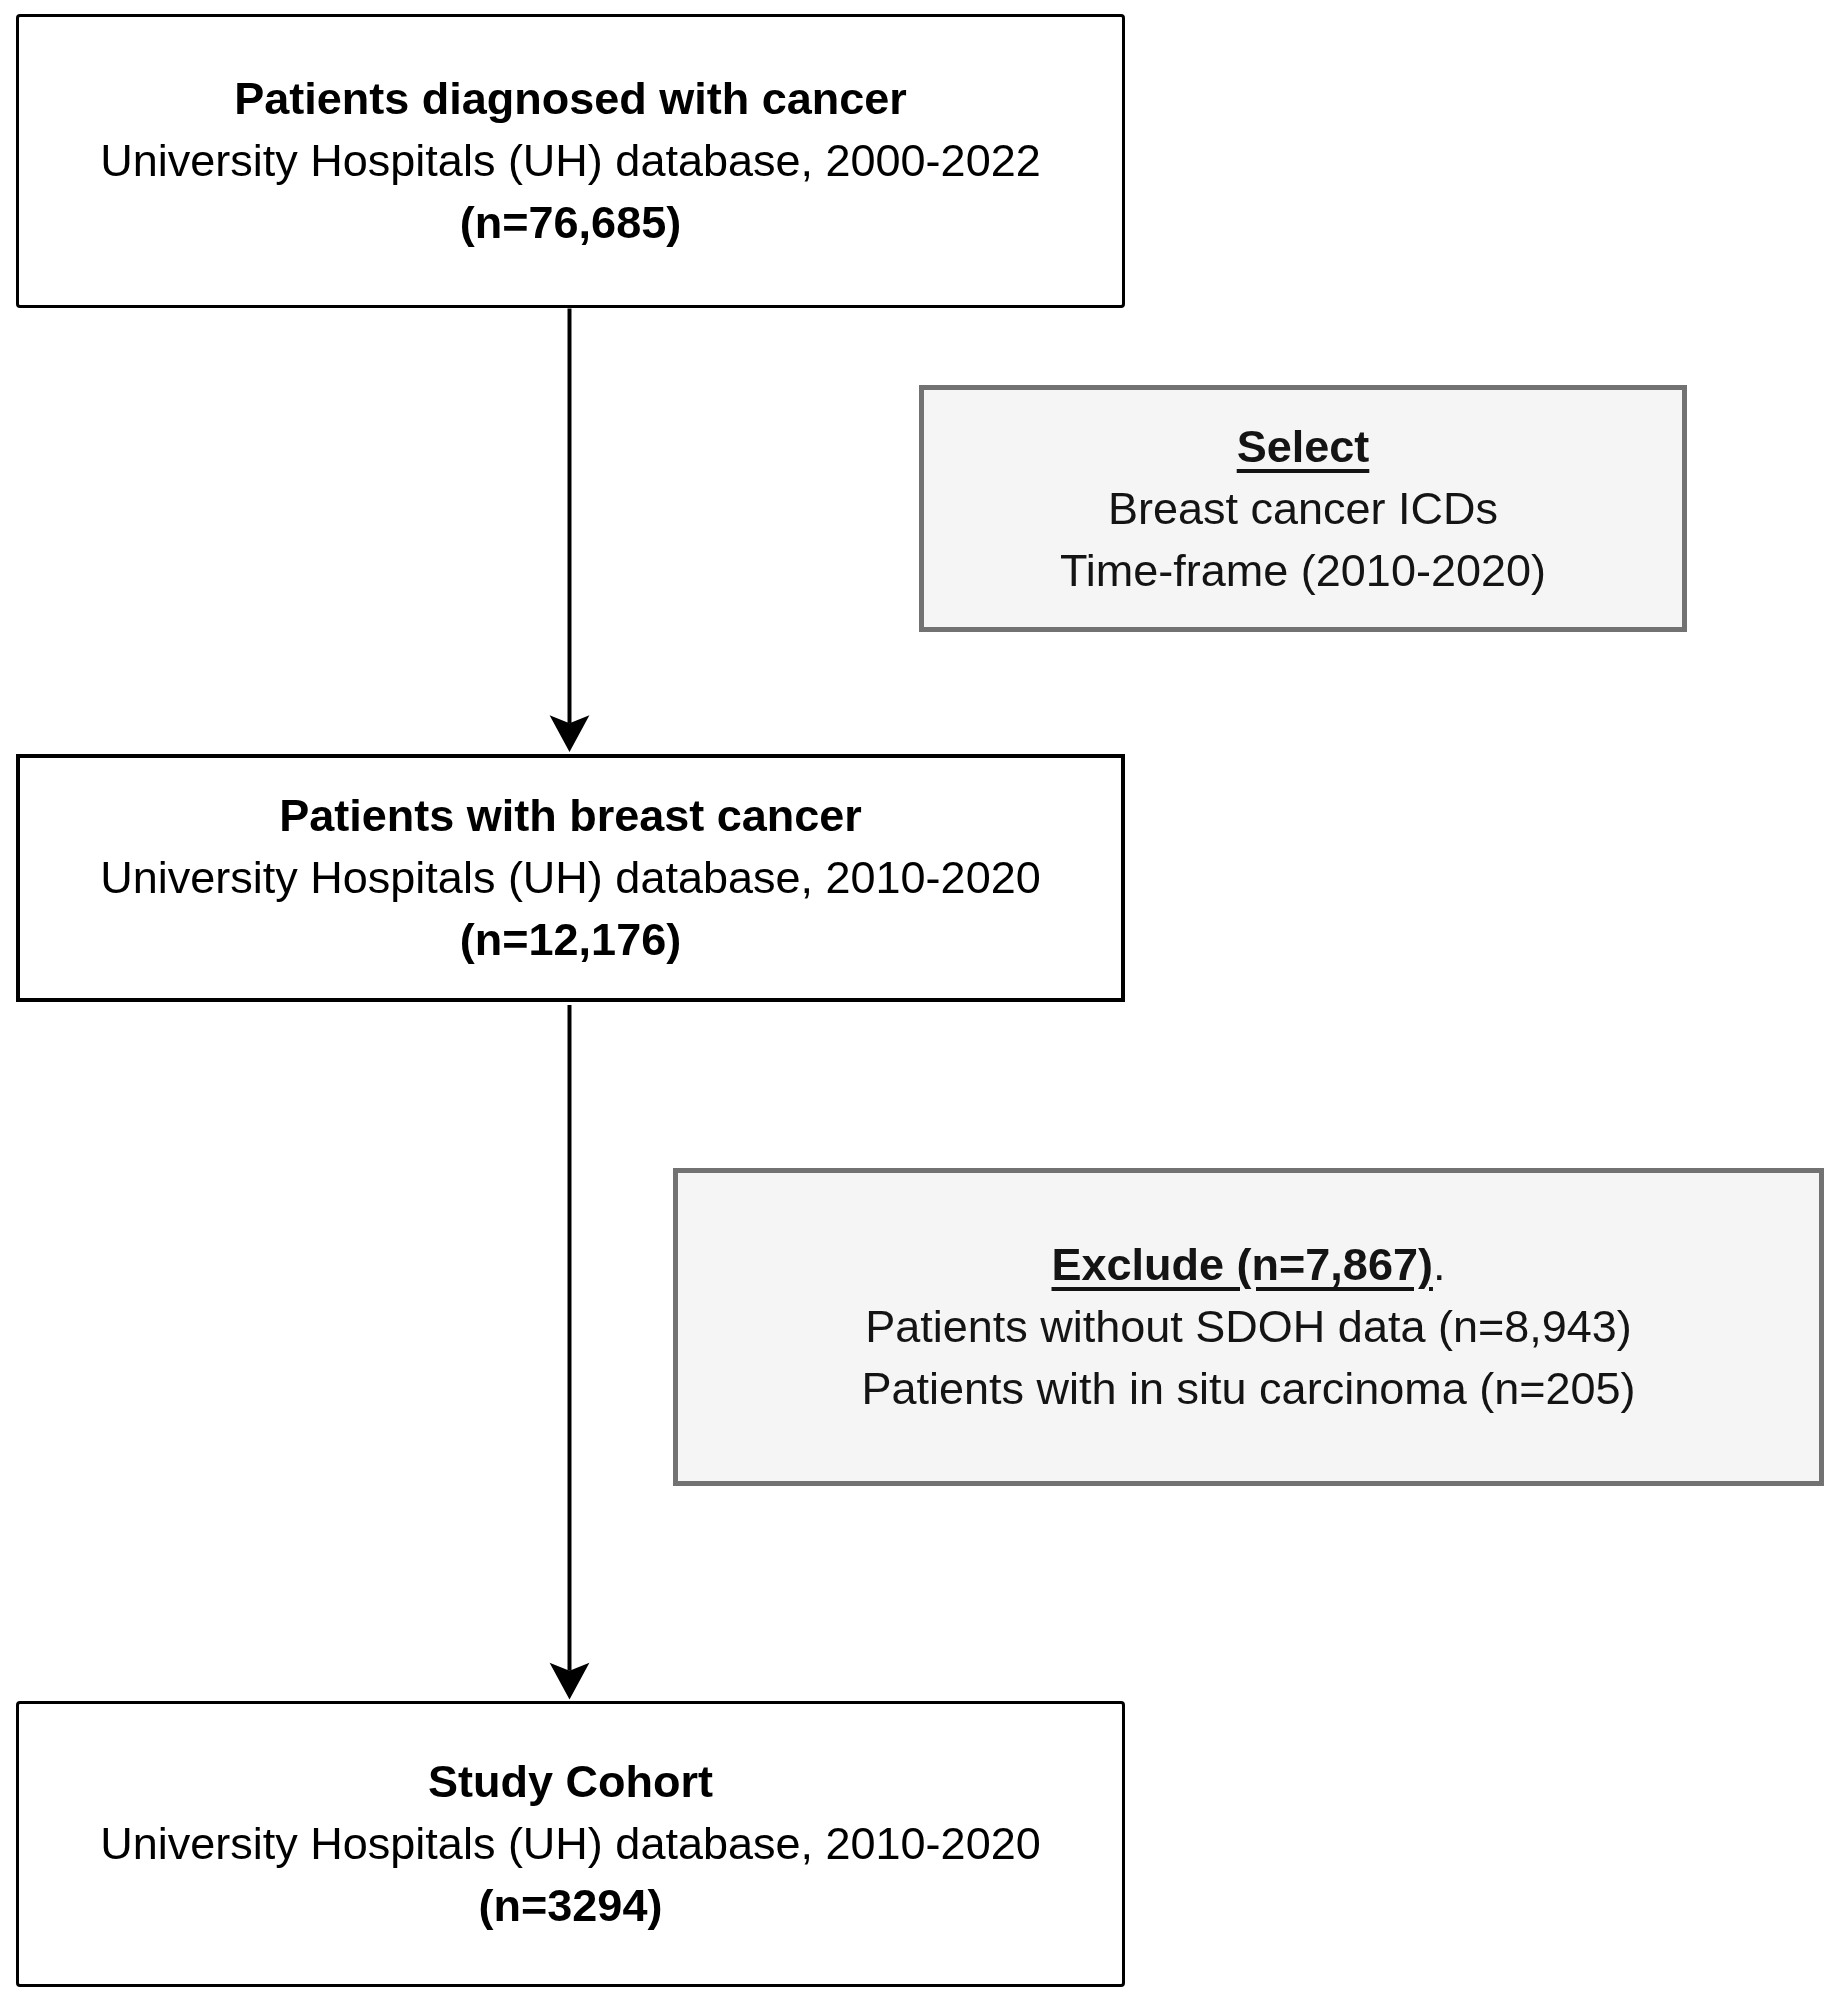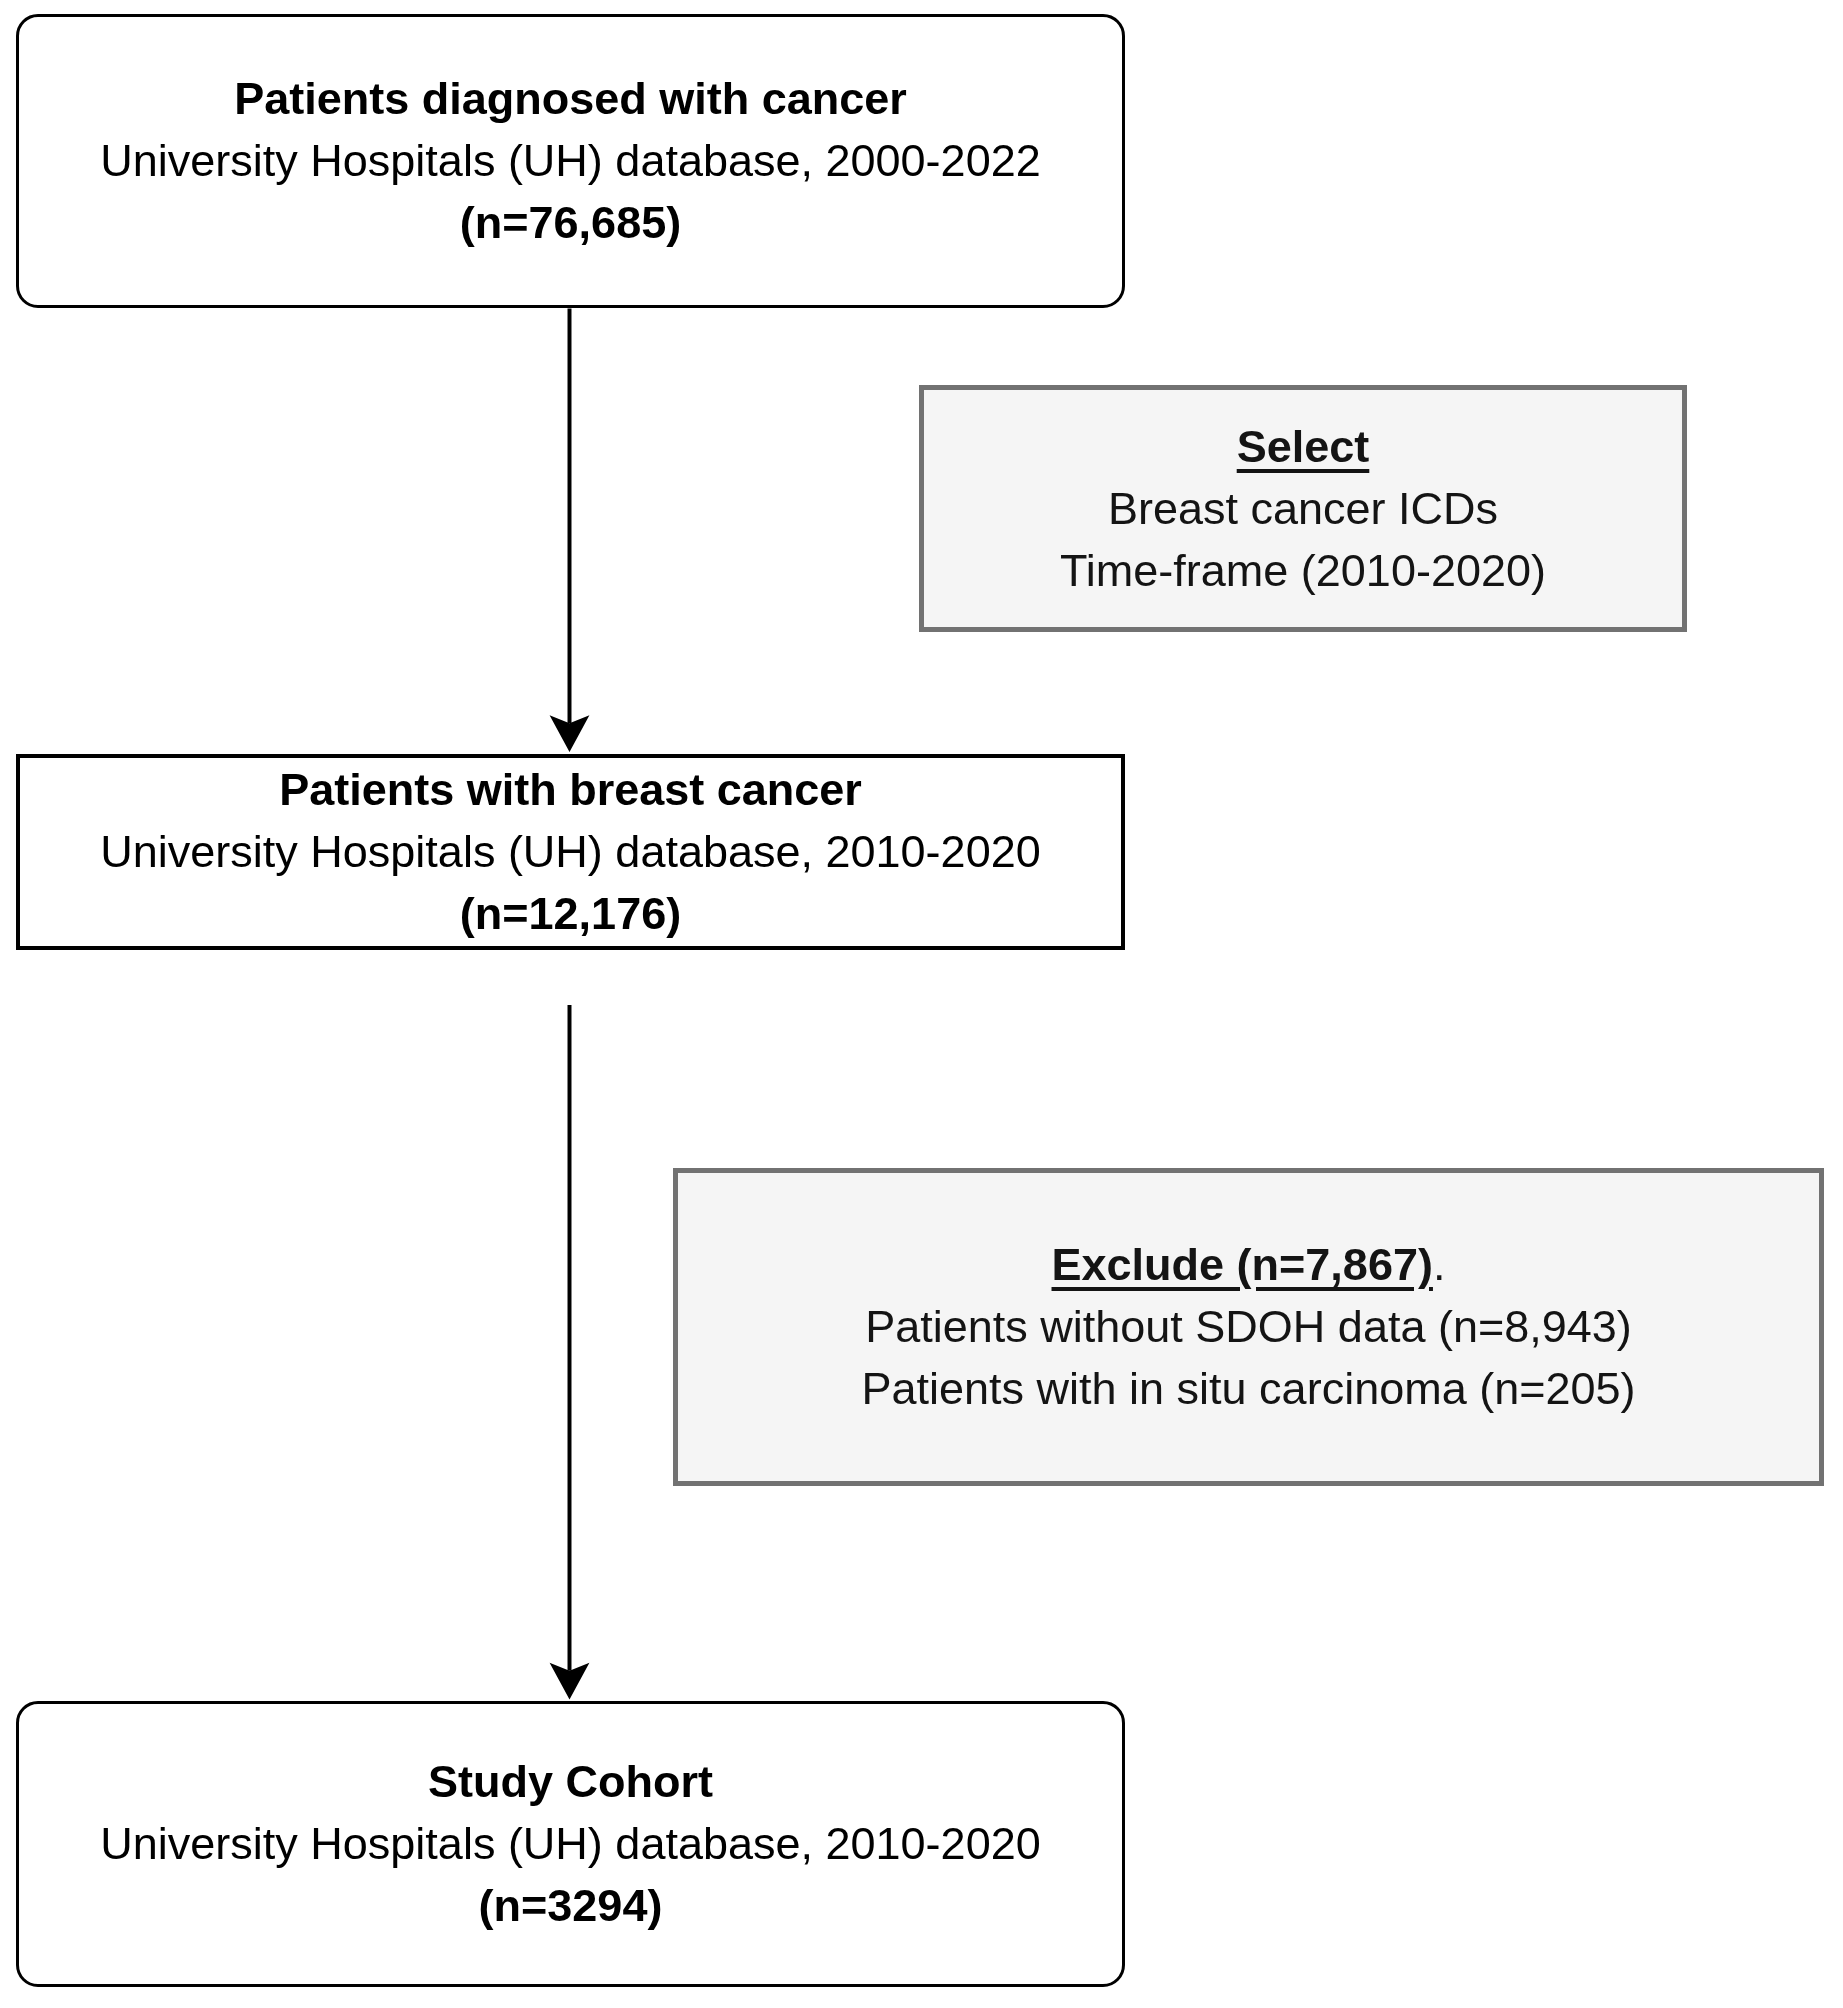--- a/index.html
+++ b/index.html
@@ -19,21 +19,21 @@
     display: flex;
     flex-direction: column;
     justify-content: center;
     align-items: center;
     text-align: center;
     font-size: 45px;
     line-height: 62px;
     color: #000000;
   }
   .rounded {
-    border-radius: 22px;
+    border-radius: 4px;
     border-width: 3.2px;
   }
   .note {
     position: absolute;
     box-sizing: border-box;
     background: #f5f5f5;
     border: 5.6px solid #727272;
     display: flex;
     flex-direction: column;
     justify-content: center;
@@ -45,21 +45,21 @@
   }
   .bold { font-weight: bold; }
   .heading {
     font-weight: bold;
     text-decoration: underline;
     text-decoration-thickness: 4px;
     text-underline-offset: 7.2px;
   }
   #box-diagnosed { left: 16px;  top: 14.4px;   width: 1109px; height: 294px; }
   #note-select   { left: 919px; top: 385px; width: 768px;  height: 247px; }
-  #box-breast    { left: 16px;  top: 754px;  width: 1109px; height: 196px; }
+  #box-breast    { left: 16px;  top: 754px;  width: 1109px; height: 248px; }
   #note-exclude  { left: 673px; top: 1168px; width: 1151px; height: 318px; }
   #box-cohort    { left: 16px;  top: 1701px; width: 1109px; height: 286px; }
   .arrow { position: absolute; left: 548px; }
   #arrow-1 { top: 308px; }
   #arrow-2 { top: 1004px; }
 </style>
 </head>
 <body>
 
 <div class="canvas">

